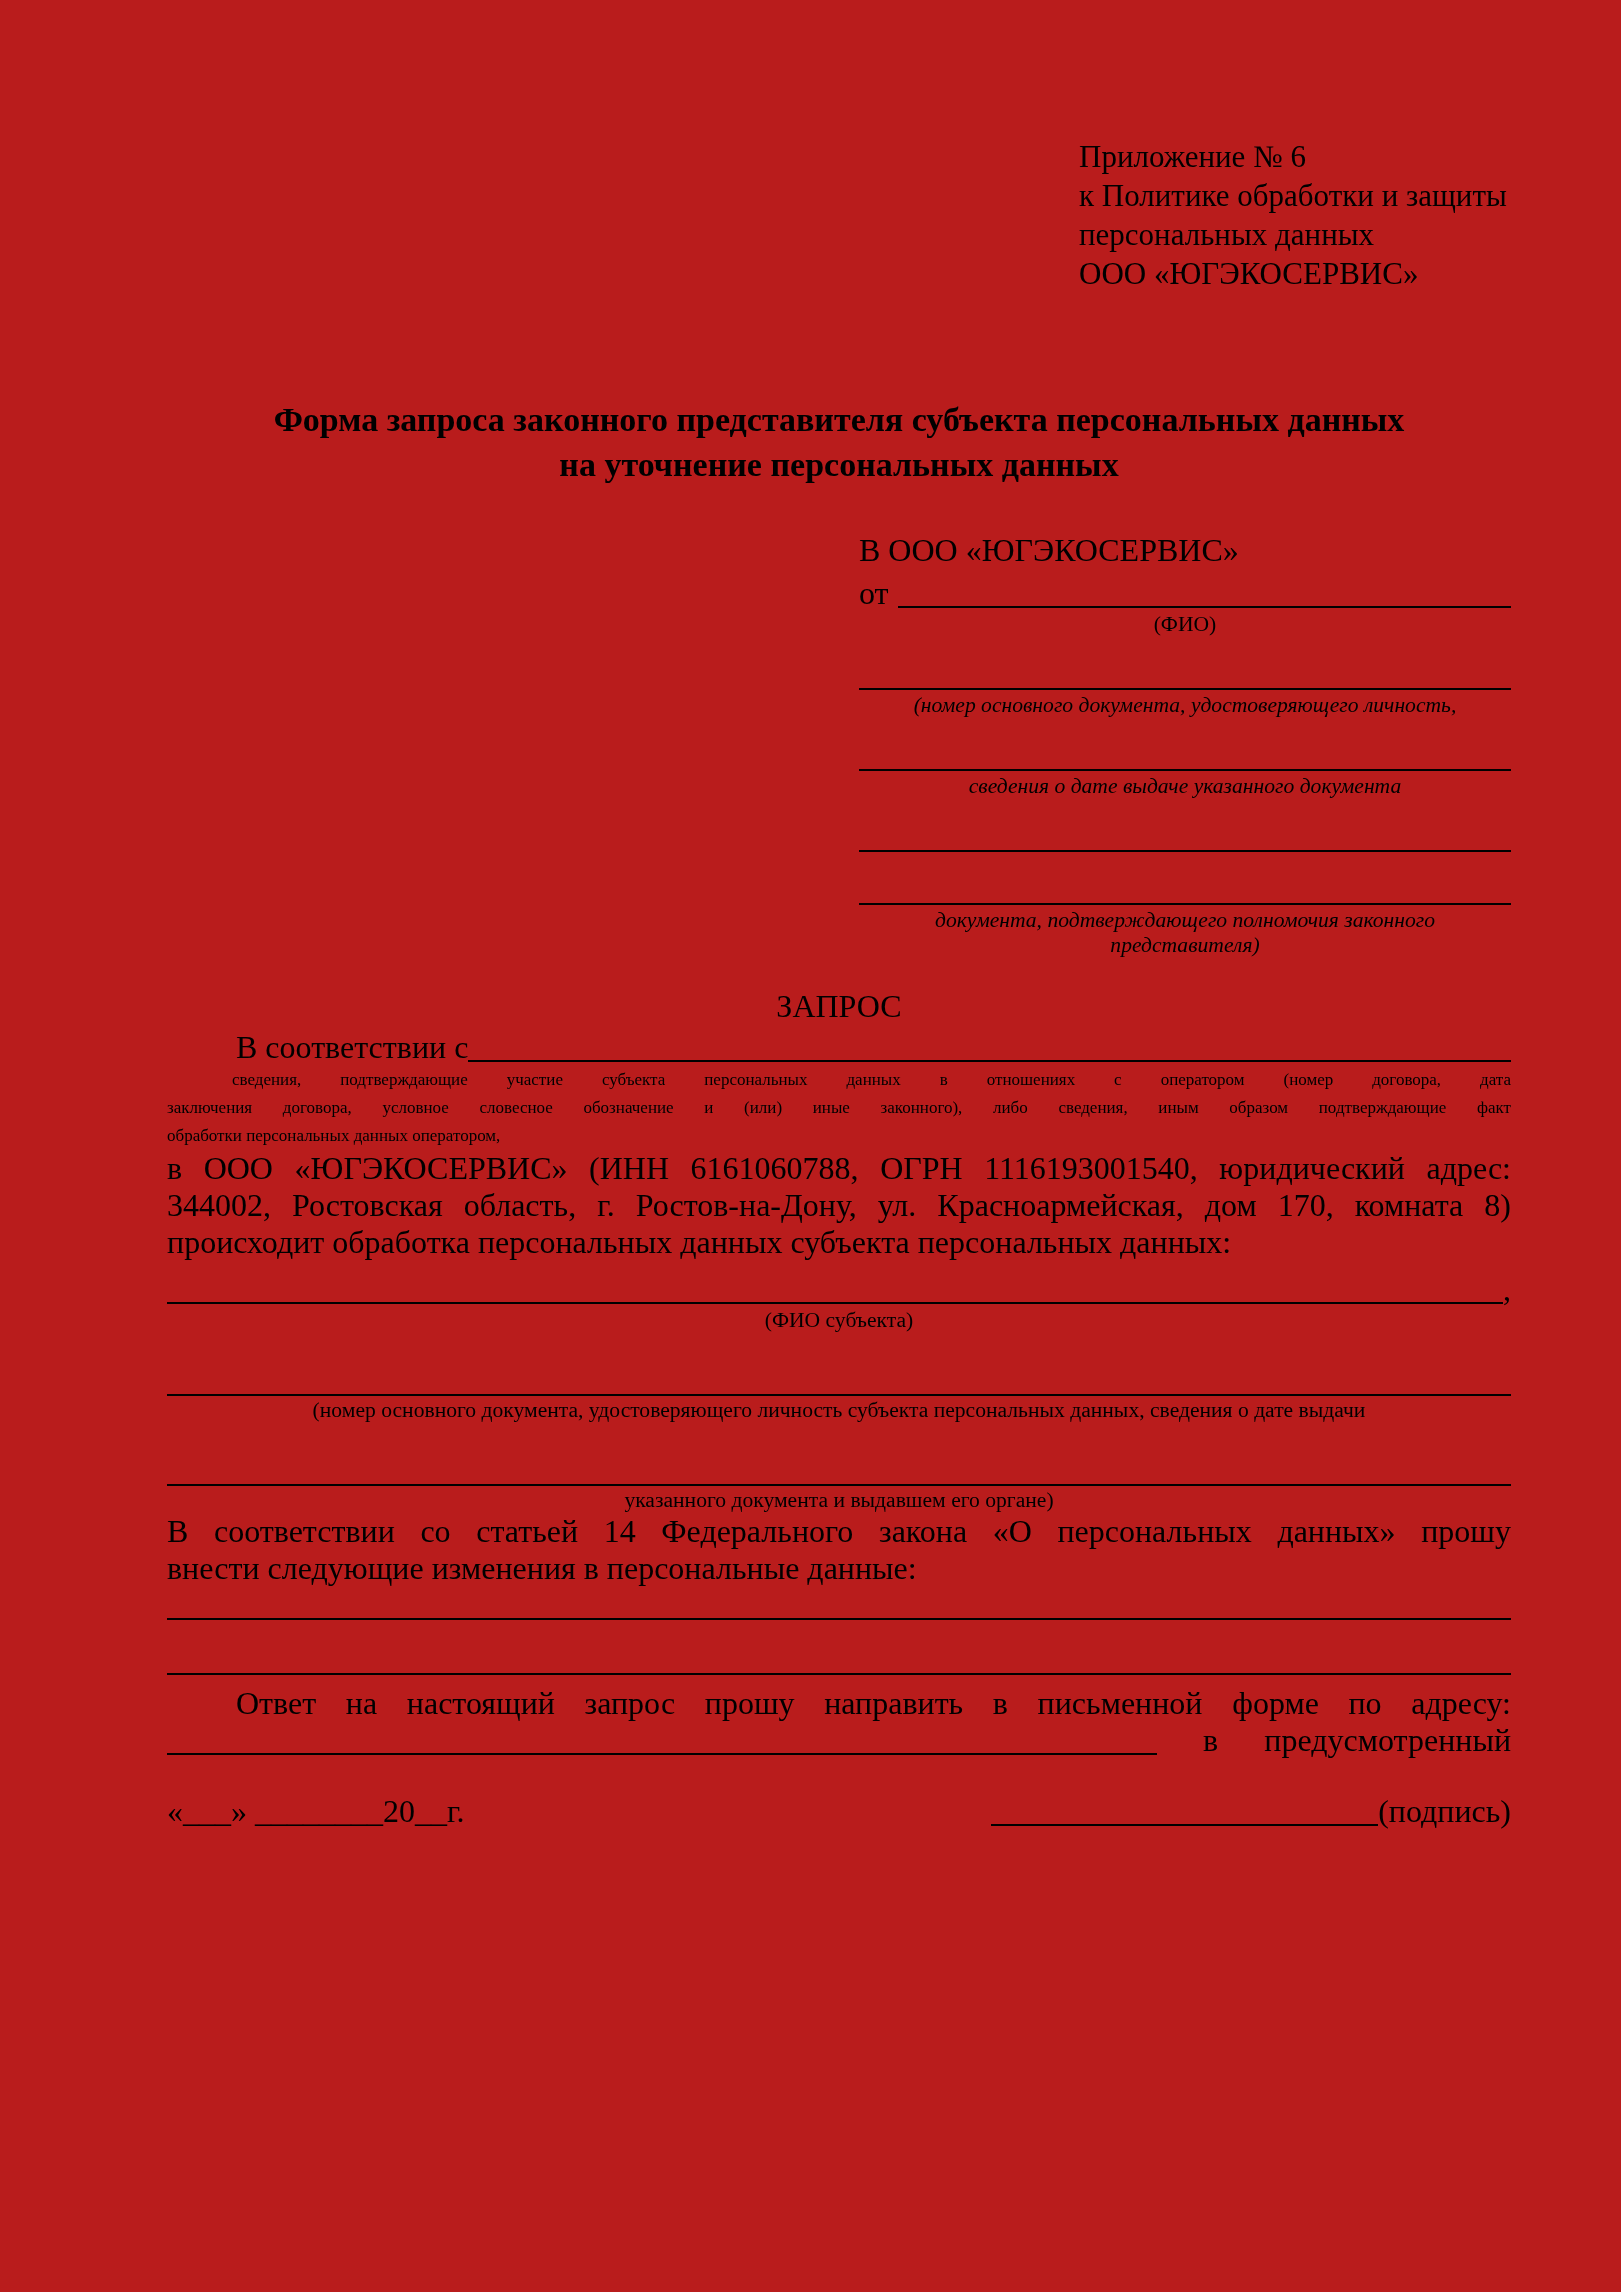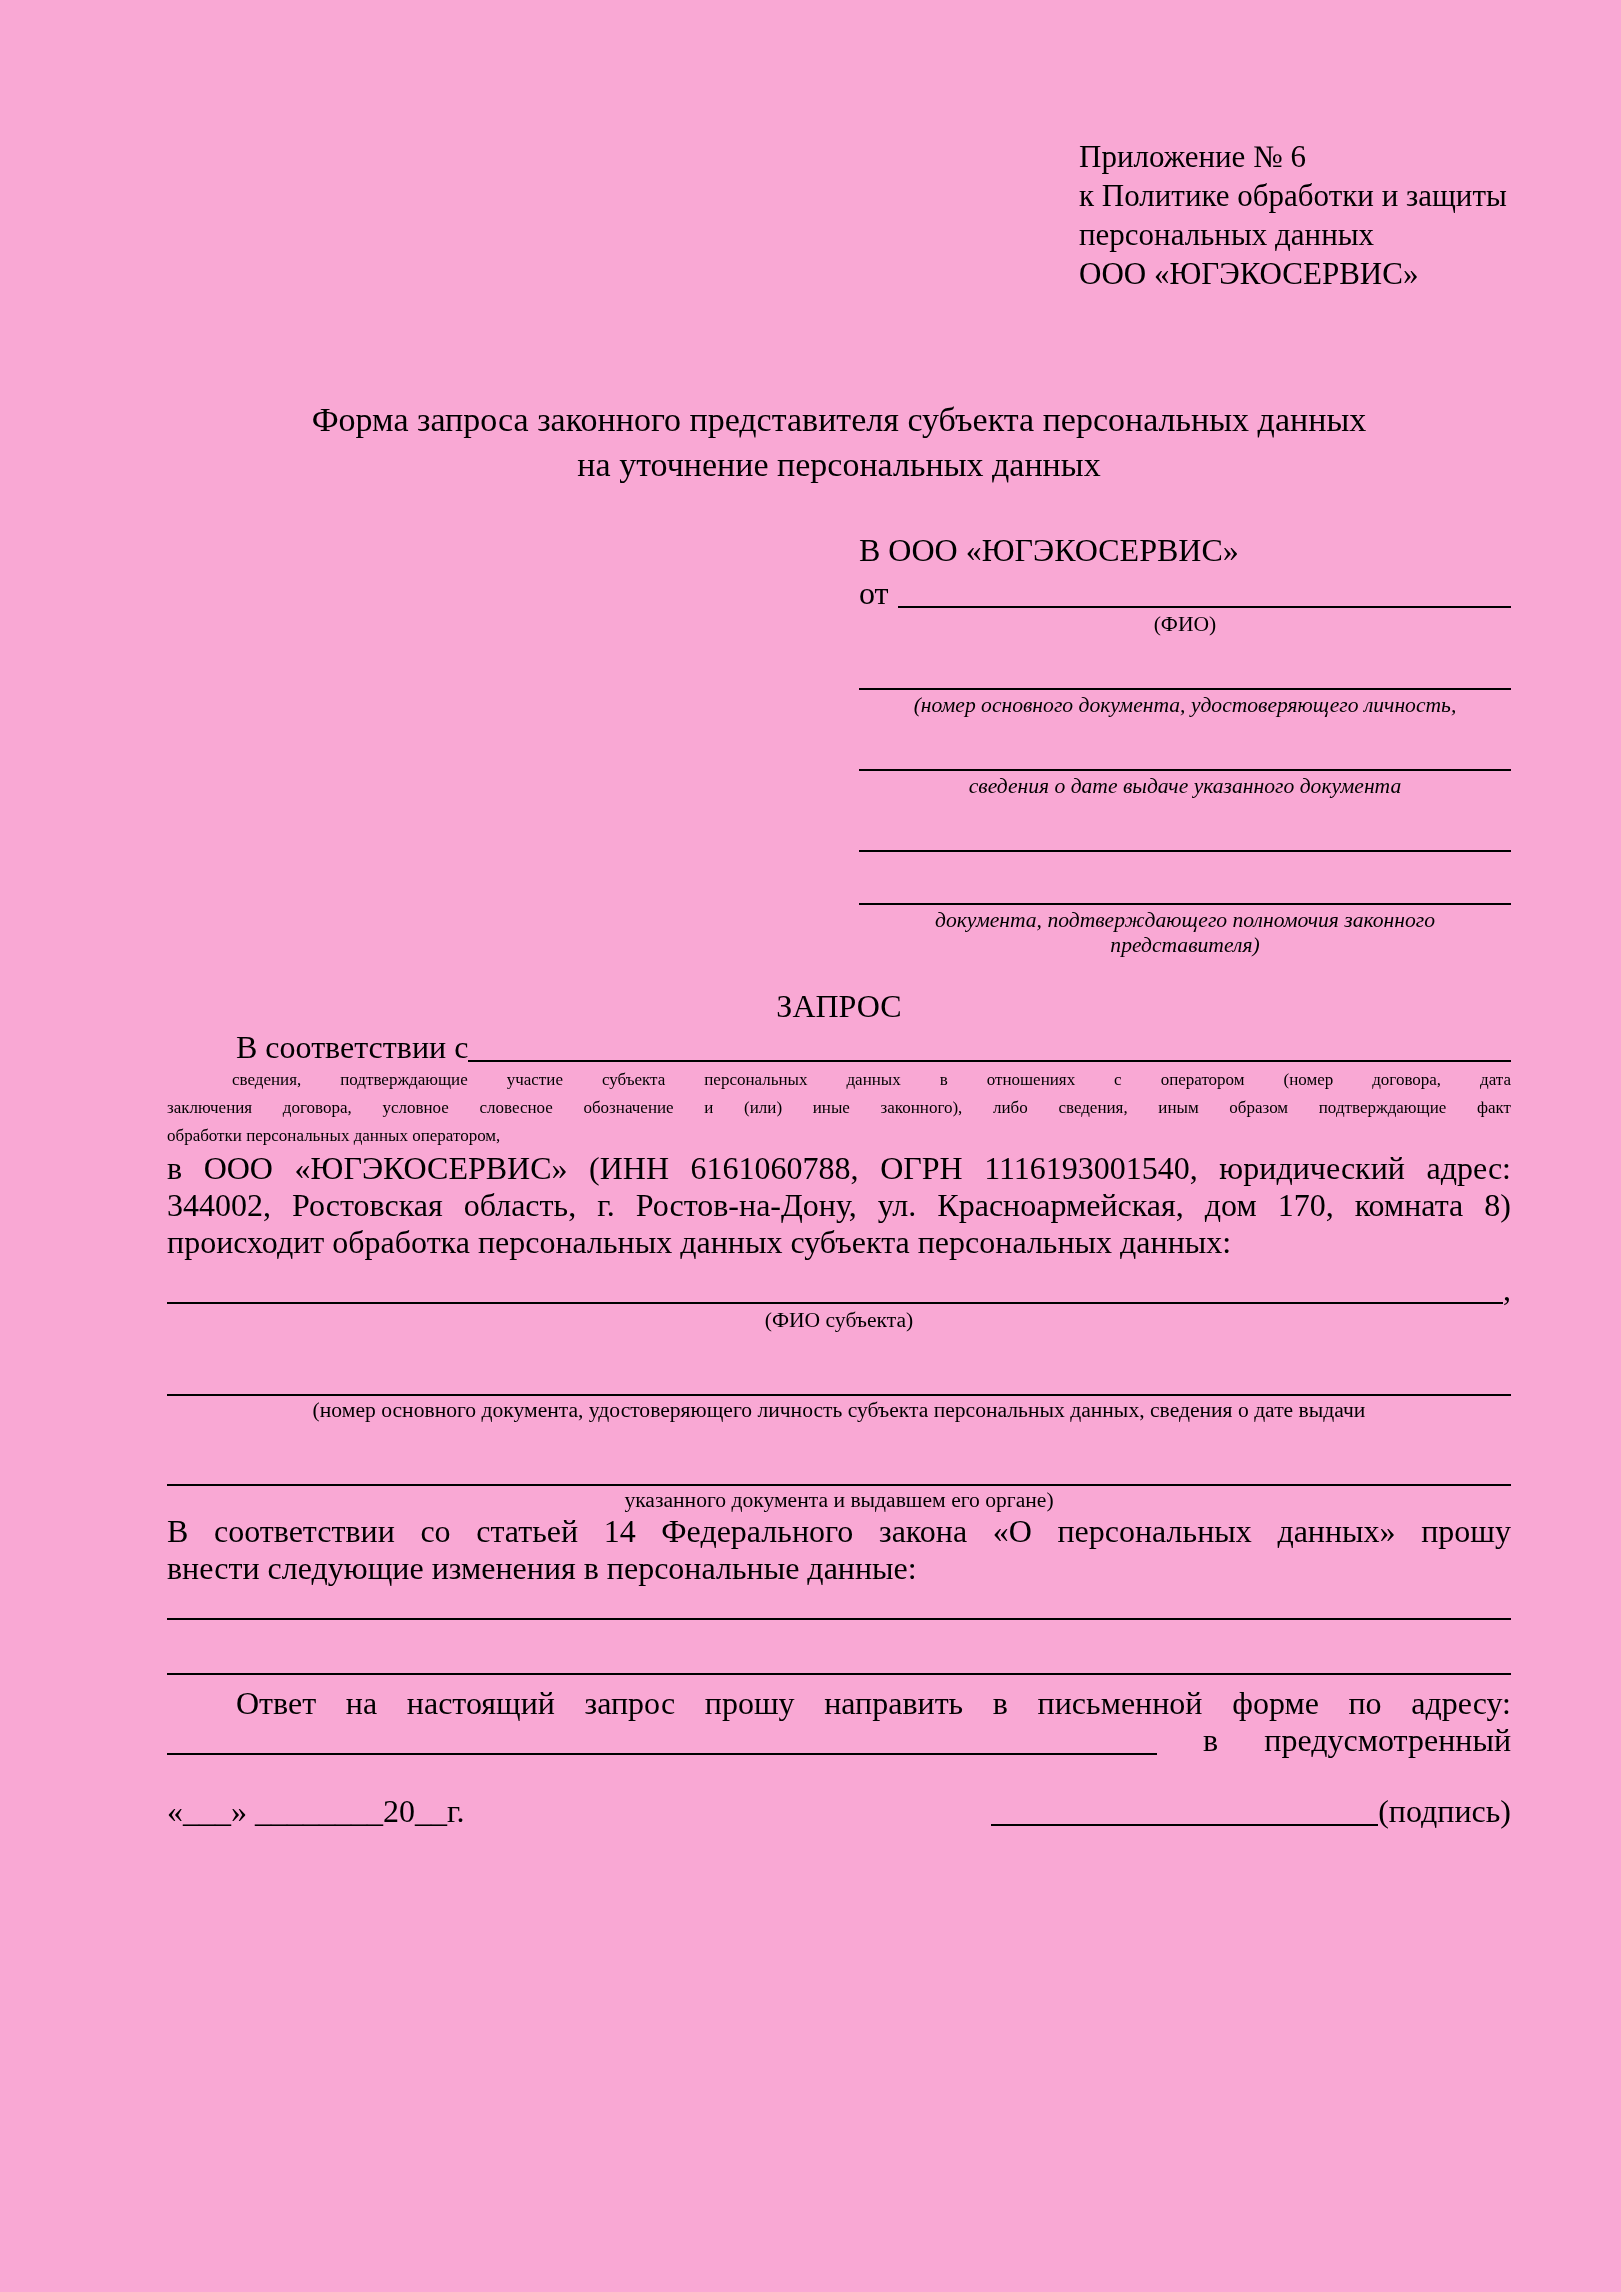--- a/index.html
+++ b/index.html
@@ -1,29 +1,29 @@
 <!DOCTYPE html>
 <html><head>
 <meta charset="utf-8">
 <style>
   html,body{margin:0;padding:0;background:#888;}
   .page{
     position:relative;
     width:1621px;height:2293px;
-    background:#f9a8d4;color:#000;
+    background:#b91c1c;color:#000;
     font-family:"Liberation Serif","DejaVu Serif",serif;
     font-size:32px;line-height:37px;
     box-sizing:border-box;
     padding:137px 110px 0 167px;
     overflow:hidden;
   }
   
   .appendix{margin-left:912px;font-size:31px;line-height:39px;}
   
-  .title{margin-top:104px;text-align:center;font-weight:normal;font-size:34px;line-height:45px;}
+  .title{margin-top:104px;text-align:center;font-weight:bold;font-size:34px;line-height:45px;}
   
   .addressee{margin-top:45px;margin-left:692px;}
   .addr-org{margin-bottom:5.9px;}
   .fill-row{display:flex;align-items:flex-end;}
   .fill-row .lbl{white-space:nowrap;padding-right:9.8px;}
   .rule{flex:1;border-bottom:2.9px solid #000;margin-bottom:3.9px;}
   .caption{font-size:21.6px;line-height:25.5px;text-align:center;}
   .addr-field{margin-top:15.7px;font-style:italic;}
   .addr-field .blank{height:35px;border-bottom:2.9px solid #000;margin-bottom:2.9px;}
   

